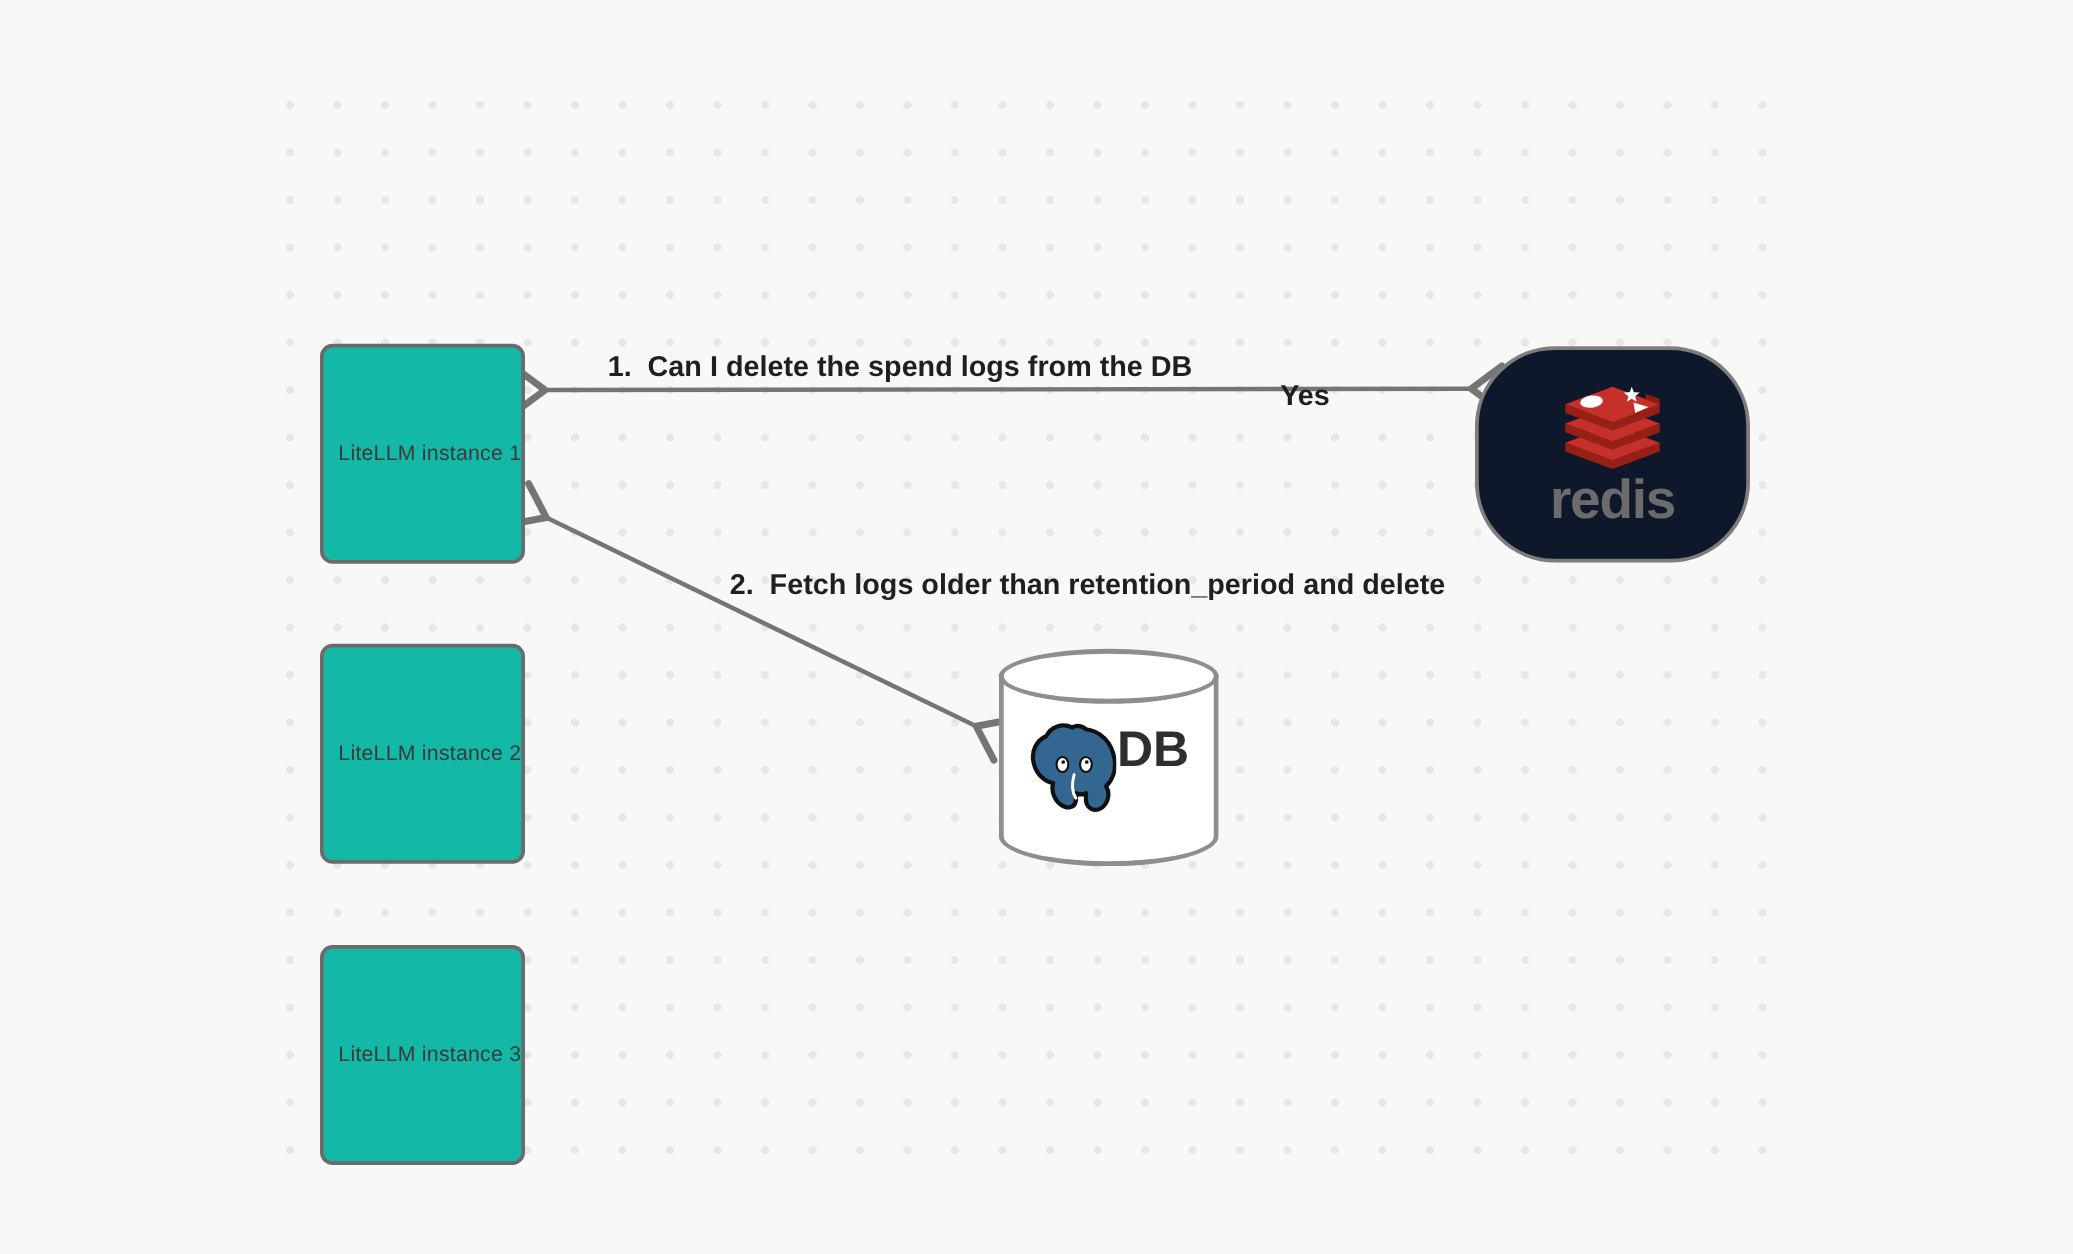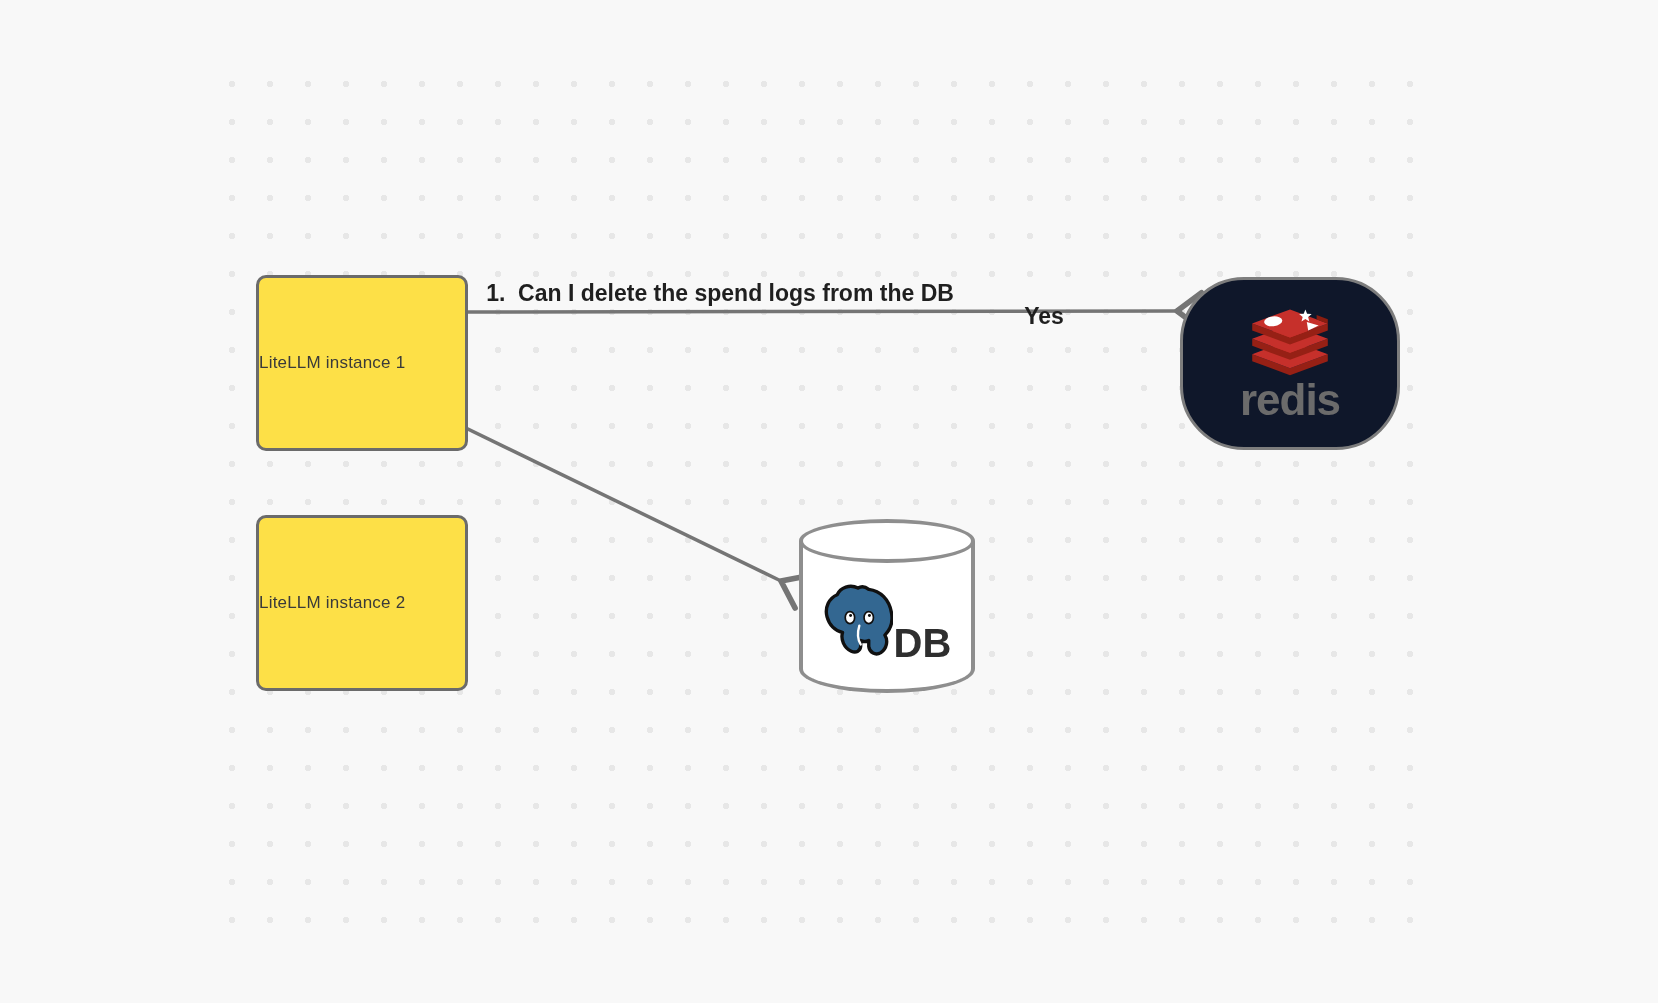--- a/index.html
+++ b/index.html
@@ -9,23 +9,23 @@
     font-family:"Liberation Sans", sans-serif;
   }
   .dot-grid{
     position:absolute;left:213px;top:65px;width:1216px;height:874px;
     background-image:radial-gradient(circle, #e7e7e7 0 3.2px, rgba(231,231,231,0) 3.4px);
     background-size:38px 38px;
     z-index:0;
   }
   .edges-layer{position:absolute;left:0;top:0;width:1658px;height:1003px;z-index:1;}
   .node-box{
-    position:absolute;width:212px;height:176px;background:#fde047;
+    position:absolute;width:164px;height:176px;background:#14b8a6;
     border:3.5px solid #6b6b6b;border-radius:10px;box-sizing:border-box;
-    display:flex;align-items:center;justify-content:flex-start;z-index:2;
+    display:flex;align-items:center;justify-content:flex-end;z-index:2;
   }
   .node-box .node-label{
     font-size:17px;color:#3a3a3a;letter-spacing:0.2px;
   }
   .box-1{left:256px;top:275px;}
   .box-2{left:256px;top:515px;}
   .box-3{left:256px;top:756px;}
   .redis-node{
     position:absolute;left:1180px;top:277px;width:220px;height:173px;
     background:#0f172a;border:3.5px solid #7d7d7d;border-radius:64px;
@@ -43,21 +43,21 @@
     border-left:4px solid #8e8e8e;border-right:4px solid #8e8e8e;border-bottom:4px solid #8e8e8e;
     border-radius:0 0 88px 88px / 0 0 24px 24px;z-index:2;
   }
   .cyl-top{
     position:absolute;left:799px;top:519px;width:176px;height:44px;
     background:#ffffff;border:4px solid #8e8e8e;border-radius:50%;
     box-sizing:border-box;z-index:3;
   }
   .cyl-content{
     position:absolute;left:799px;top:578px;width:176px;height:88px;
-    display:flex;align-items:flex-end;justify-content:center;gap:1px;z-index:4;
+    display:flex;align-items:flex-start;justify-content:center;gap:1px;z-index:4;
   }
   .db-label{font-size:40px;font-weight:600;color:#2e2e2e;}
   .edge-label{
     position:absolute;transform:translateX(-50%);white-space:pre;
     font-size:23px;font-weight:700;color:#1f1f1f;line-height:30px;z-index:5;
   }
   .label-1{left:720px;top:278px;}
   .label-yes{left:1044px;top:281px;margin-top:20px;}
   .label-2{left:870px;top:452px;}
 </style>
@@ -80,20 +80,23 @@
     <g>
       <line x1="437" y1="414" x2="781" y2="581" stroke="#757575" stroke-width="3.5" marker-start="url(#ah)" marker-end="url(#ah)"></line>
     </g>
   </svg>
 
   <div class="node-box box-1">
     <span class="node-label">LiteLLM instance 1</span>
   </div>
   <div class="node-box box-2">
     <span class="node-label">LiteLLM instance 2</span>
+  </div>
+  <div class="node-box box-3">
+    <span class="node-label">LiteLLM instance 3</span>
   </div>
 
   <div class="redis-node">
     <svg width="84" height="70" viewBox="0 0 120 100" xmlns="http://www.w3.org/2000/svg">
 
       <path d="M6 66 L6 76 L60 96 L114 76 L114 66 L60 86 Z" fill="#962015"></path>
       <path d="M60 46 L114 66 L60 86 L6 66 Z" fill="#c6302b"></path>
 
       <path d="M6 44 L6 54 L60 74 L114 54 L114 44 L60 64 Z" fill="#962015"></path>
       <path d="M60 24 L114 44 L60 64 L6 44 Z" fill="#c6302b"></path>
@@ -118,14 +121,15 @@
       <ellipse cx="68" cy="50" rx="7" ry="9" fill="#ffffff" stroke="#101010" stroke-width="2.5"></ellipse>
       <circle cx="41" cy="47" r="2.2" fill="#101010"></circle>
       <circle cx="69" cy="47" r="2.2" fill="#101010"></circle>
       <path d="M54 62 C51 72 51 82 56 90" stroke="#ffffff" stroke-width="3.5" fill="none" stroke-linecap="round"></path>
     </svg>
     <span class="db-label">DB</span>
   </div>
 
   <div class="edge-label label-1">1.  Can I delete the spend logs from the DB</div>
   <div class="edge-label label-yes">Yes</div>
+  <div class="edge-label label-2">2.  Fetch logs older than retention_period and delete</div>
 
 </div>
 
 </body></html>

